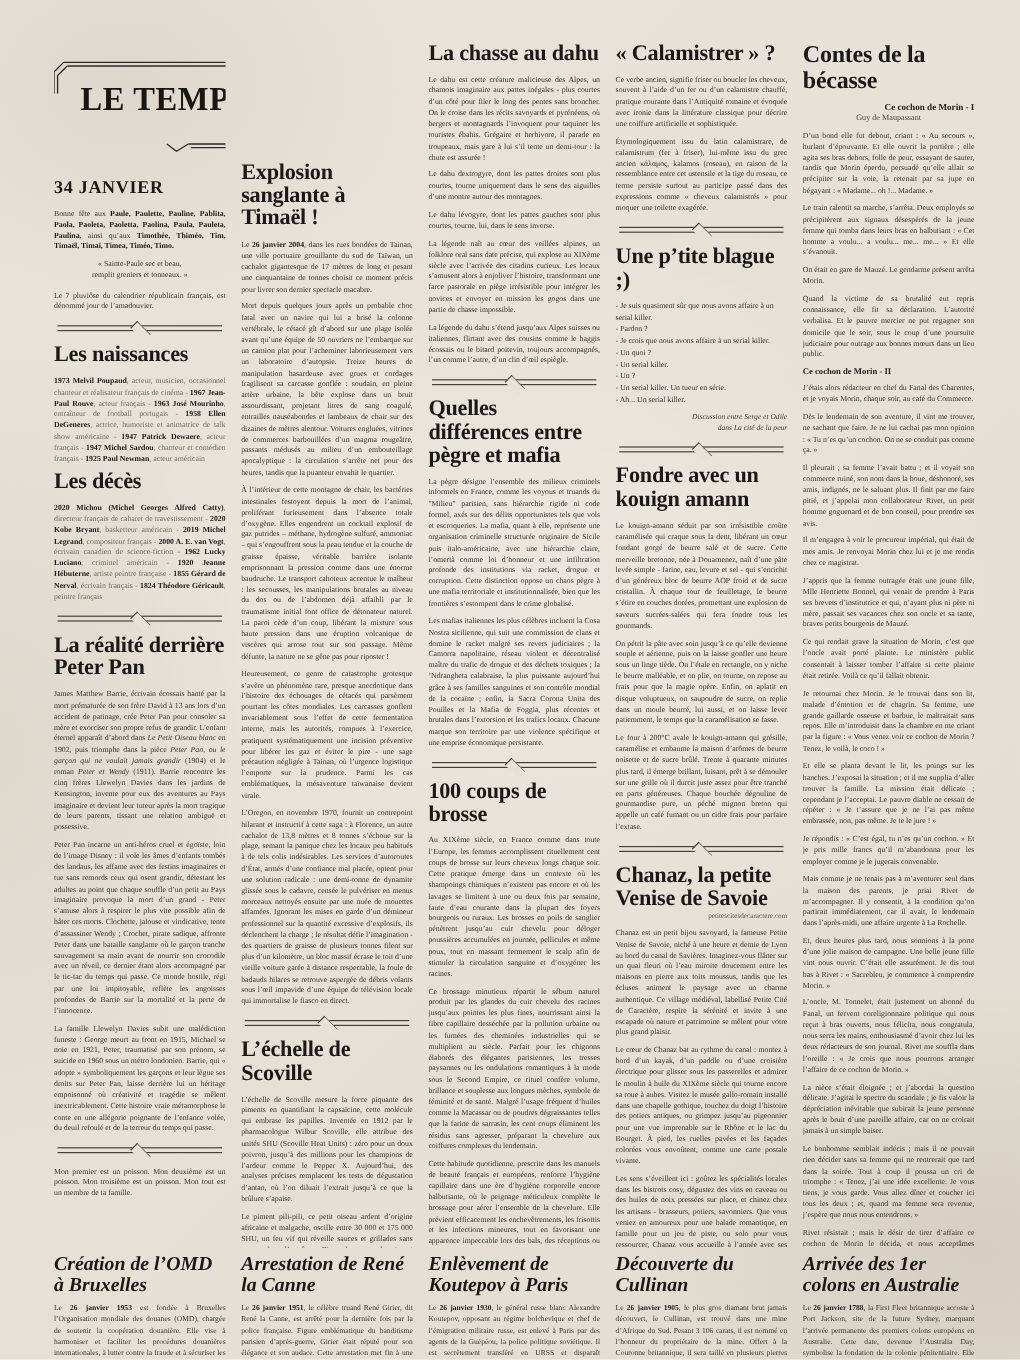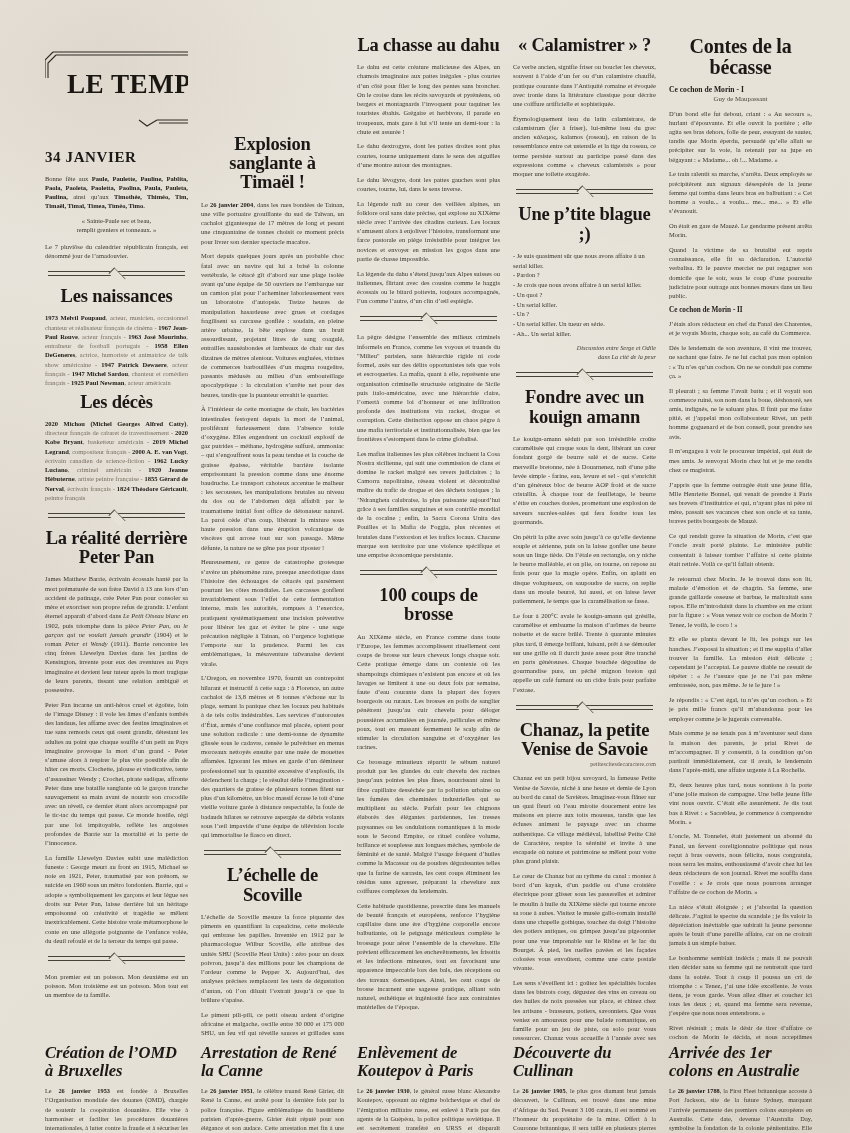--- a/index.html
+++ b/index.html
@@ -20,23 +20,23 @@
   
   .masthead{position:relative;height:84px;margin:8px 0 22px 0;grid-column:1 / span 2;}
   .mh-svg{position:absolute;left:-6px;top:-6px;width:300px;height:92px;}
   .mh-title{
     position:absolute;left:22px;top:24px;margin:0;
     font-size:28px;font-weight:700;letter-spacing:.5px;color:#1a1713;white-space:nowrap;
     transform:scaleX(.97);transform-origin:left;
   }
   
   h2{margin:0 0 7px 0;font-weight:700;color:#1b1815;line-height:1.04;letter-spacing:-.2px;}
-  .h-section{font-size:18.5px;text-align:center;}
+  .h-section{font-size:18.5px;}
   .h-date{font-size:15px;letter-spacing:.6px;margin:4px 0 8px;}
-  .subhead{font-size:7.6px;font-weight:700;text-align:left;margin:2px 0 1px;color:#23201b;}
+  .subhead{font-size:7.6px;font-weight:700;text-align:right;margin:2px 0 1px;color:#23201b;}
   .author{font-size:6.8px;text-align:center;margin:0 0 7px;color:#4a453d;}
   .subhead2{font-size:7.2px;font-weight:700;margin:6px 0 5px;color:#23201b;}
   
   .para{font-size:6.5px;line-height:1.42;text-align:justify;margin:0 0 5.5px;}
   .para b{color:#1d1a16;}
   .credits{color:#746b5d;}
   .credits b{color:#23201b;}
   .proverb{text-align:center;margin:5px 0 7px;font-size:6.5px;line-height:1.45;}
   .dialogue-line{font-size:6.5px;line-height:1.5;text-align:left;margin:0;}
   .attrib{font-style:italic;font-size:6.3px;text-align:right;line-height:1.5;margin-top:4px;color:#3d3930;}
@@ -151,20 +151,21 @@
             <p class="para">Le dahu dextrogyre, dont les pattes droites sont plus courtes, tourne uniquement dans le sens des aiguilles d’une montre autour des montagnes.</p>
             <p class="para">Le dahu lévogyre, dont les pattes gauches sont plus courtes, tourne, lui, dans le sens inverse.</p>
             <p class="para">La légende naît au cœur des veillées alpines, un folklore oral sans date précise, qui explose au XIXème siècle avec l’arrivée des citadins curieux. Les locaux s’amusent alors à enjoliver l’histoire, transformant une farce pastorale en piège irrésistible pour intégrer les novices et envoyer en mission les gogos dans une partie de chasse impossible.</p>
             <p class="para">La légende du dahu s’étend jusqu’aux Alpes suisses ou italiennes, flirtant avec des cousins comme le haggis écossais ou le bitard poitevin, toujours accompagnés, l’un comme l’autre, d’un clin d’œil espiègle.</p>
           </div>
       </article>
 
       <div class="orn"></div>
 
       <article>
+        <h2 class="h-section">Quelles différences entre pègre et mafia</h2>
         <div>
             <p class="para">La pègre désigne l’ensemble des milieux criminels informels en France, comme les voyous et truands du "Milieu" parisien, sans hiérarchie rigide ni code formel, axés sur des délits opportunistes tels que vols et escroqueries. La mafia, quant à elle, représente une organisation criminelle structurée originaire de Sicile puis italo-américaine, avec une hiérarchie claire, l’omertà comme loi d’honneur et une infiltration profonde des institutions via racket, drogue et corruption. Cette distinction oppose un chaos pègre à une mafia territoriale et institutionnalisée, bien que les frontières s’estompent dans le crime globalisé.</p>
             <p class="para">Les mafias italiennes les plus célèbres incluent la Cosa Nostra sicilienne, qui suit une commission de clans et domine le racket malgré ses revers judiciaires ; la Camorra napolitaine, réseau violent et décentralisé maître du trafic de drogue et des déchets toxiques ; la ’Ndrangheta calabraise, la plus puissante aujourd’hui grâce à ses familles sanguines et son contrôle mondial de la cocaïne ; enfin, la Sacra Corona Unita des Pouilles et la Mafia de Foggia, plus récentes et brutales dans l’extorsion et les trafics locaux. Chacune marque son territoire par une violence spécifique et une emprise économique persistante.</p>
           </div>
       </article>
 
       <div class="orn"></div>
 
       <article>
         <h2 class="h-section">100 coups de brosse</h2>

